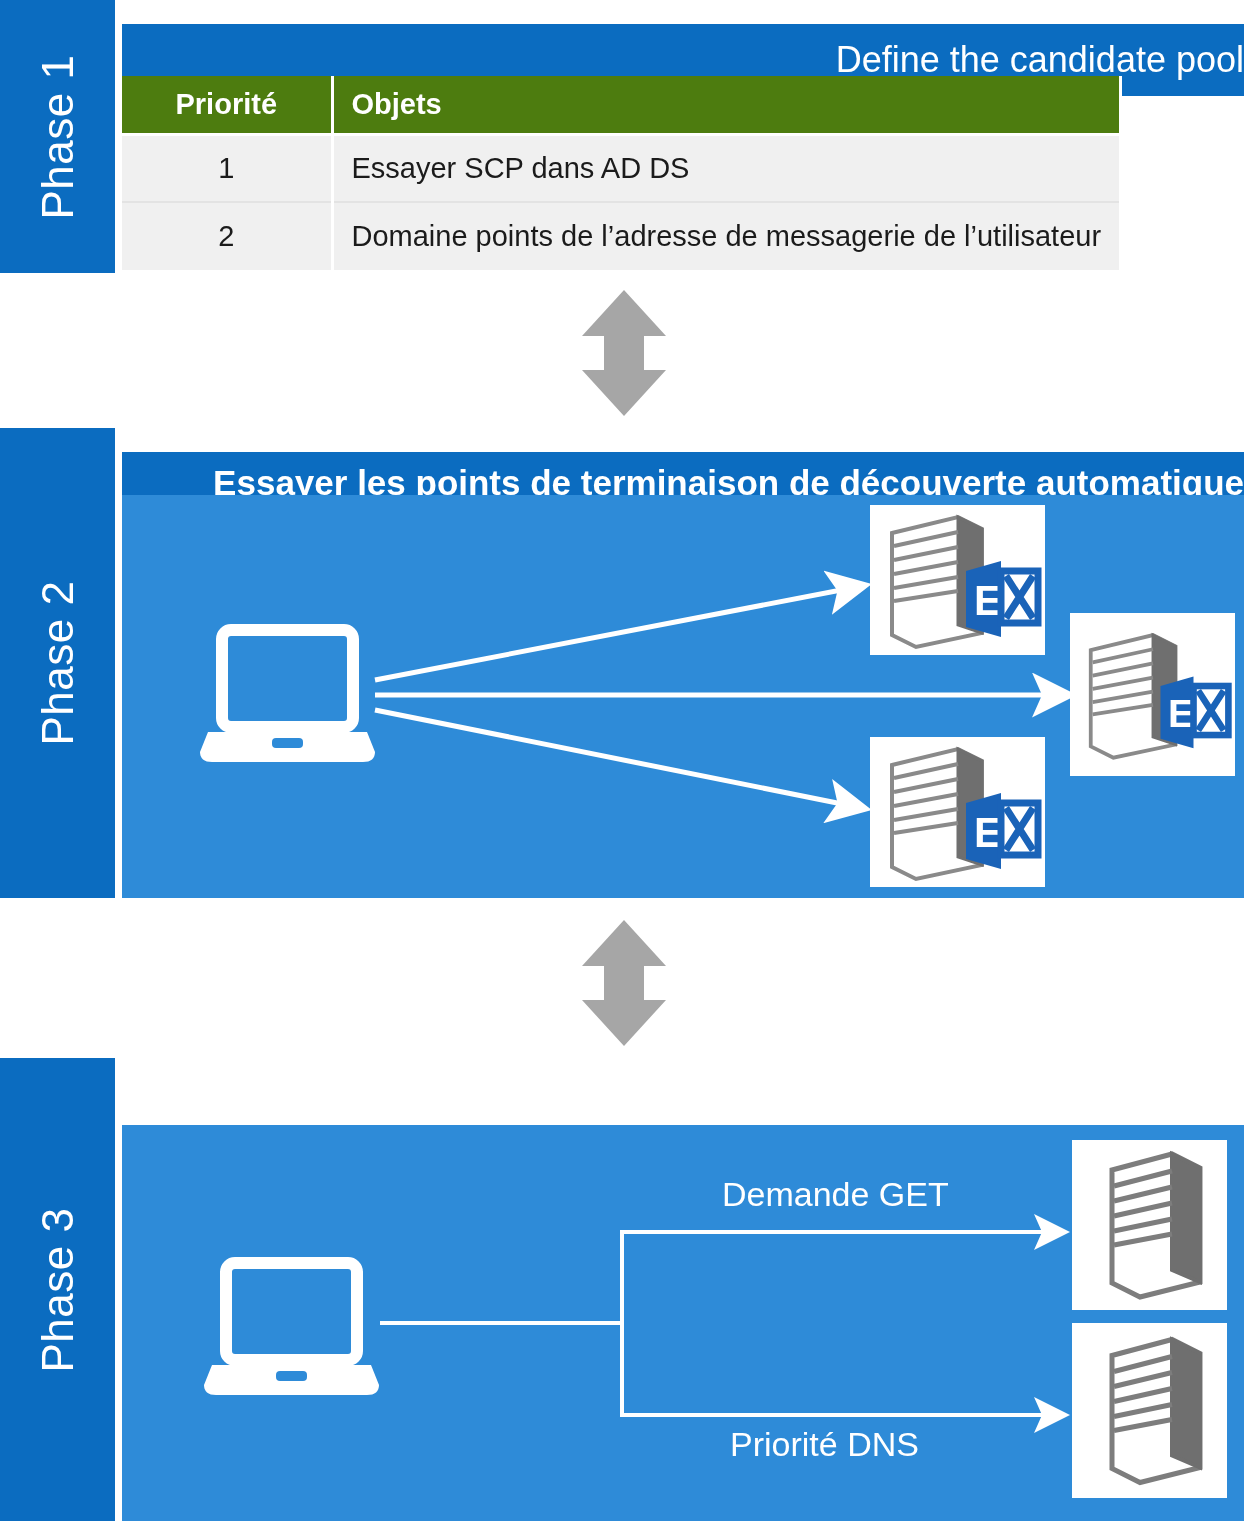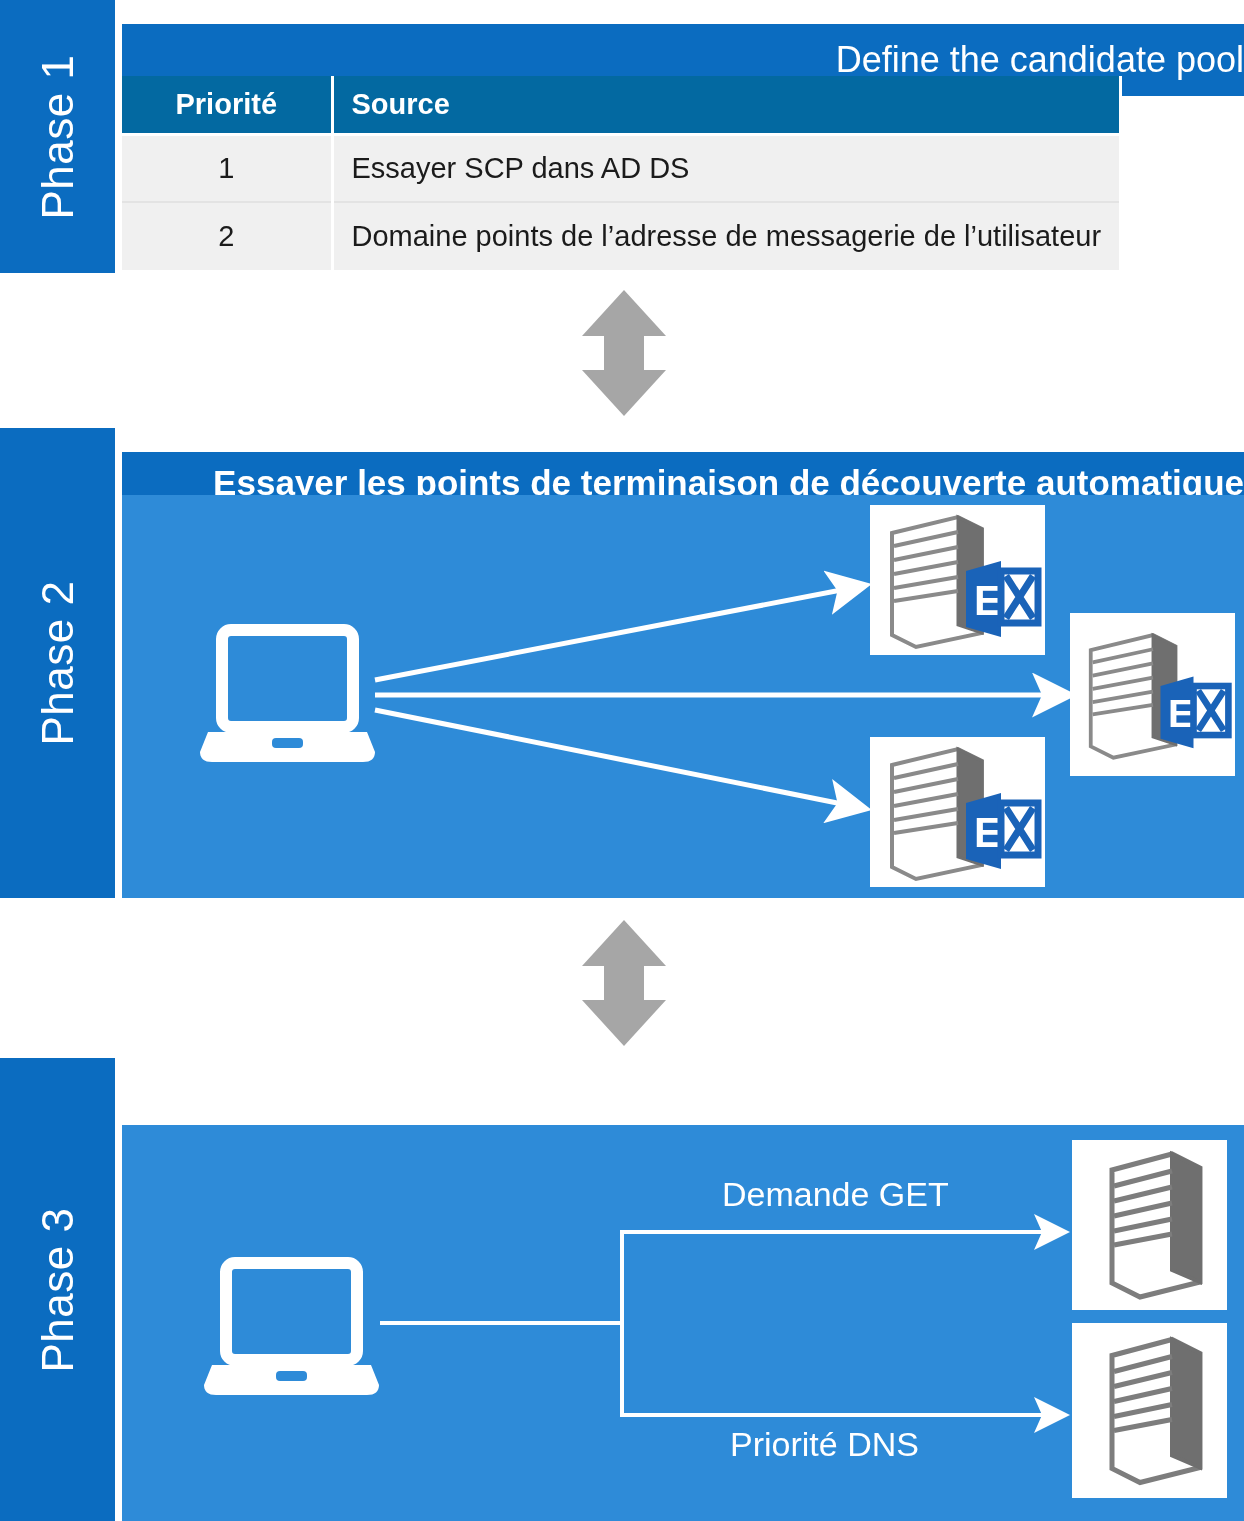--- a/index.html
+++ b/index.html
@@ -82,21 +82,21 @@
     position: absolute;
     left: 0;
     right: 0;
     top: 76px;
     bottom: 0;
     border-collapse: collapse;
     table-layout: fixed;
     font-size: 28px;
   }
   .p1-table th {
-    background: #0369a1;
+    background: #4d7c0f;
     color: #ffffff;
     font-weight: 700;
     font-size: 29px;
     height: 58px;
     text-align: left;
     padding: 0 18px;
     box-sizing: border-box;
     border-right: 3px solid #ffffff;
     border-bottom: 3px solid #ffffff;
   }
@@ -180,21 +180,21 @@
   <div class="phase" id="phase1">
     <div class="phase-band">
       <span class="phase-band-label">Phase 1</span>
     </div>
     <div class="phase-body">
       <div class="phase-title">Define the candidate pool</div>
       <table class="p1-table">
         <thead>
           <tr>
             <th class="col-prio">Priorité</th>
-            <th>Source</th>
+            <th>Objets</th>
           </tr>
         </thead>
         <tbody>
           <tr>
             <td class="col-prio">1</td>
             <td>Essayer SCP dans AD DS</td>
           </tr>
           <tr>
             <td class="col-prio">2</td>
             <td>Domaine points de l’adresse de messagerie de l’utilisateur</td>

